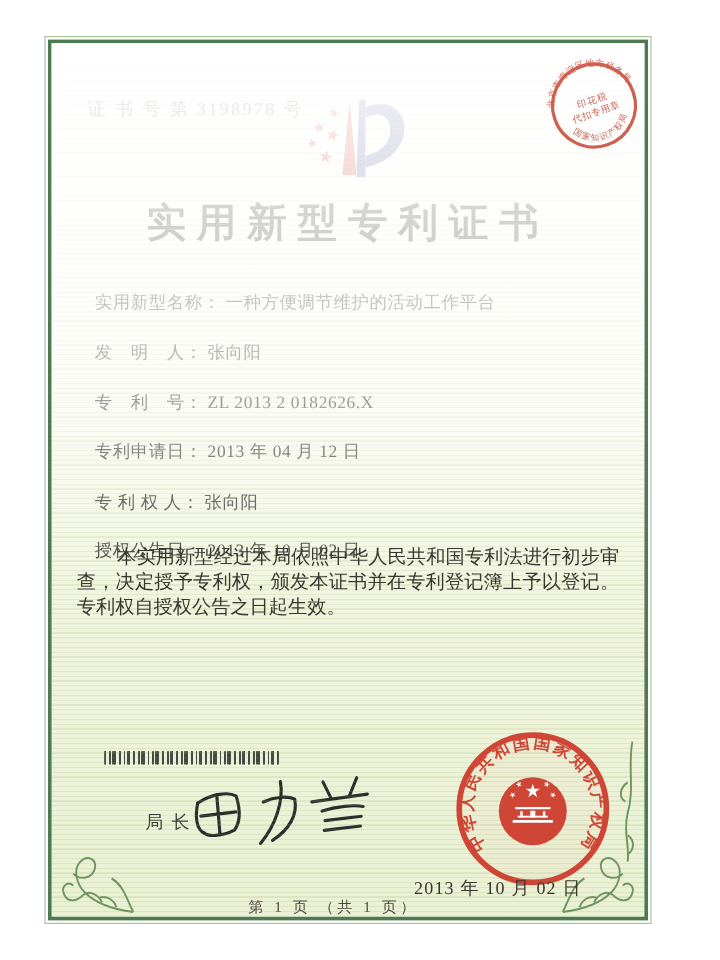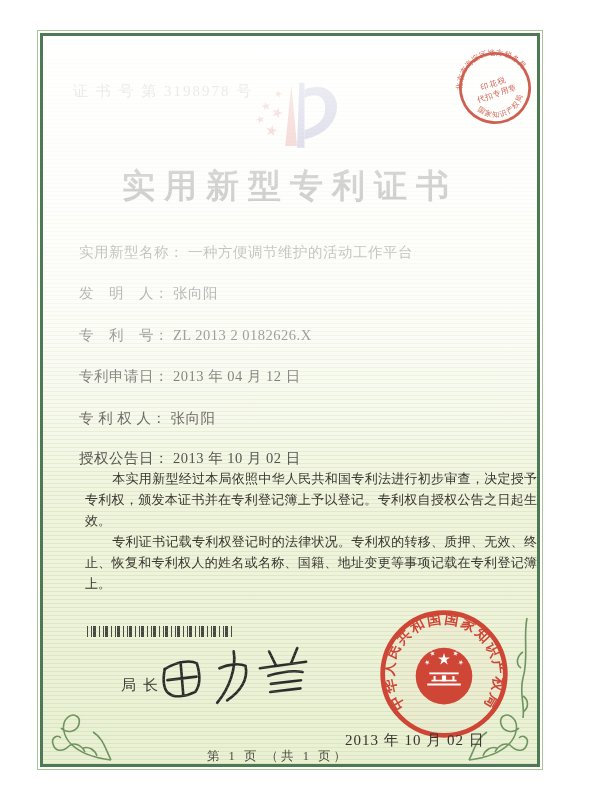--- a/index.html
+++ b/index.html
@@ -17,22 +17,22 @@
       repeating-linear-gradient(0deg,rgba(140,174,100,.16) 0 1px,rgba(255,255,255,0) 1px 4px);
   }
   .cert > *{position:absolute;}
   .cert-number{left:30px;top:46px;font-size:15px;letter-spacing:2px;color:#4a4a48;}
   .logo{left:206px;top:44px;width:96px;height:80px;}
   .title{left:0;right:0;top:128px;text-align:center;font-size:33px;letter-spacing:9px;
          font-weight:600;color:#3d3d3b;white-space:nowrap;}
   .frow{left:36px;font-size:14.5px;color:#403e3b;letter-spacing:.5px;white-space:nowrap;}
   .f1{top:207px}.f2{top:248px}.f3{top:290px}.f4{top:331px}.f5{top:373px}.f6{top:413px}
   .frow .val{margin-left:4px;}
-  .body-text{left:21px;top:432px;width:452px;font-size:13px;line-height:21px;
-             color:#38362f;text-align:justify;z-index:1;margin-left:21px;}
+  .body-text{left:21px;top:418px;width:452px;font-size:16px;line-height:21px;
+             color:#38362f;text-align:justify;z-index:1;}
   .body-text p{margin:0;text-indent:2.1em;}
   .barcode{left:44px;top:590px;width:146px;height:11px;opacity:.85;
     background-image:
       repeating-linear-gradient(90deg,#2a2a28 0 1.5px,transparent 1.5px 4px),
       repeating-linear-gradient(90deg,#2a2a28 0 1px,transparent 1px 6.5px,#2a2a28 6.5px 9px,transparent 9px 12px);}
   .chief-label{left:78px;top:640px;font-size:15px;letter-spacing:7px;color:#3c3a36;}
   .sig{left:112px;top:606px;width:182px;height:64px;}
   .seal{left:336px;top:573px;width:130px;height:130px;opacity:.93;z-index:2;}
   .seal-date{left:302px;top:695px;font-size:15px;letter-spacing:1px;color:#3a342e;z-index:5;}
   .page-footer{left:0;right:24px;top:712px;text-align:center;font-size:12.5px;
@@ -102,21 +102,20 @@
     </div>
     <div class="frow f5">
       <span>专 利 权 人：</span><span class="val">张向阳</span>
     </div>
     <div class="frow f6">
       <span>授权公告日：</span><span class="val">2013 年 10 月 02 日</span>
     </div>
 
     <div class="body-text">
       <p>本实用新型经过本局依照中华人民共和国专利法进行初步审查，决定授予专利权，颁发本证书并在专利登记簿上予以登记。专利权自授权公告之日起生效。</p>
-      <p>专利证书记载专利权登记时的法律状况。专利权的转移、质押、无效、终止、恢复和专利权人的姓名或名称、国籍、地址变更等事项记载在专利登记簿上。</p>
     </div>
 
     <div class="barcode"></div>
 
     <div class="chief-label">局长</div>
 
     <svg class="sig" viewBox="0 0 180 62">
       <g fill="none" stroke="#2c2c2c" stroke-width="2.6" stroke-linecap="round" stroke-linejoin="round" transform="rotate(-3 90 31)">
         <path d="M10,22 C7,34 8,44 14,47"></path>
         <path d="M10,22 C22,15 36,14 42,18 C45,30 44,40 39,46 C28,51 17,50 14,47"></path>

